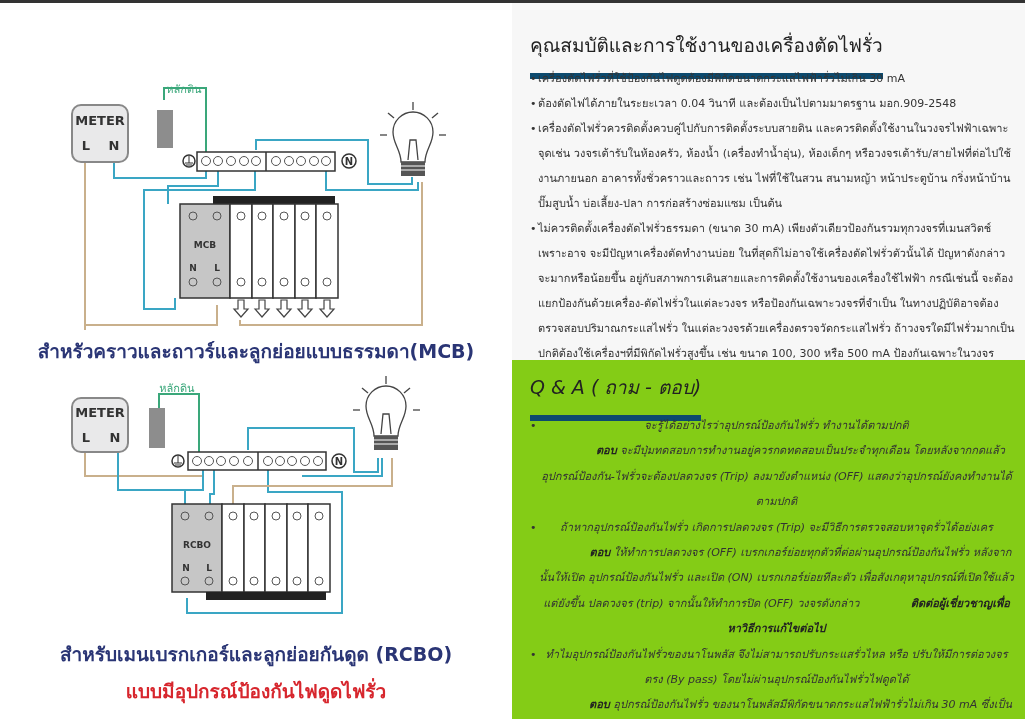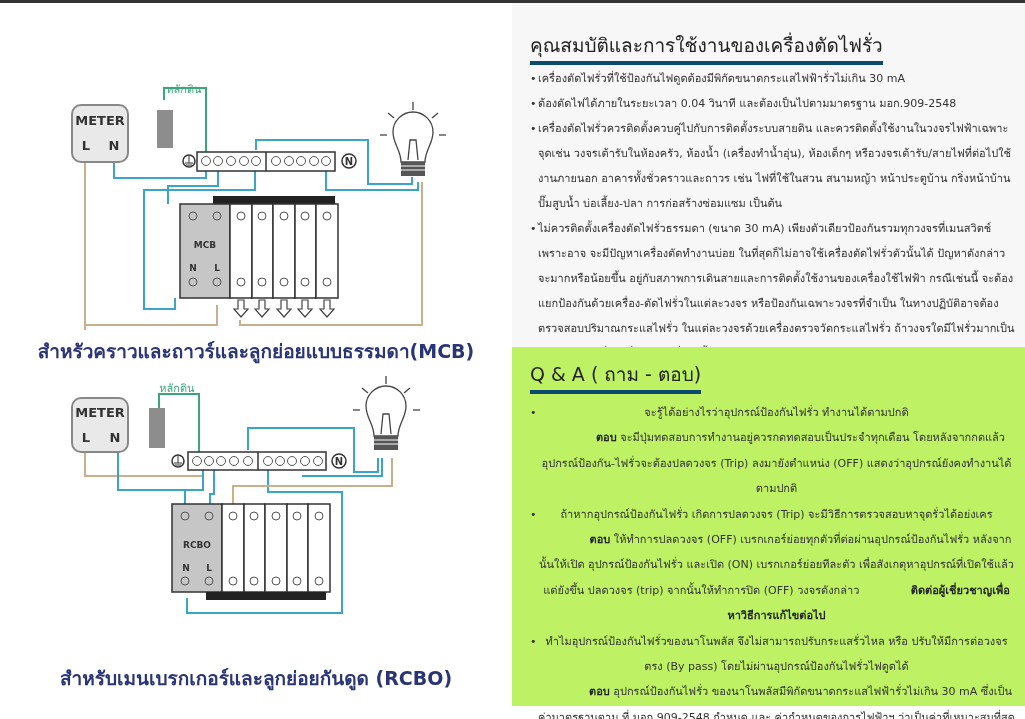--- a/index.html
+++ b/index.html
@@ -8,28 +8,28 @@
   .topbar { position: absolute; left: 0; top: 0; width: 1025px; height: 3px; background: #333; }
 
   
   .left { position: absolute; left: 0; top: 3px; width: 512px; height: 716px; background: #fff; }
   .banner { position: absolute; left: 45px; top: 27px; width: 418px; height: 50px; background: #27348b; border-radius: 6px; color: #fff; font-weight: bold; font-size: 27px; line-height: 50px; text-align: center; box-shadow: 0 1px 2px rgba(0,0,0,.25); }
   .diagram { position: absolute; left: 60px; width: 400px; }
   .d1 { top: 77px; height: 250px; }
   .d2 { top: 367px; height: 250px; }
   .caption { position: absolute; left: 0; width: 512px; text-align: center; font-weight: bold; font-size: 19px; color: #2a3575; }
   .cap1 { top: 333px; }
-  .cap2 { top: 660px; }
+  .cap2 { top: 636px; }
   .cap3 { top: 673px; color: #d7262d; }
 
   
   .right { position: absolute; left: 512px; top: 3px; width: 513px; height: 716px; }
   .sec1 { position: absolute; left: 0; top: 0; width: 513px; height: 357px; background: #f7f7f7; }
-  .sec2 { position: absolute; left: 0; top: 344px; width: 513px; height: 359px; background: #bef264; }
-  .sec-title { position: absolute; left: 18px; font-size: 19px; color: #222; border-bottom: 4px solid #0c4a6e; padding-bottom: 4px; line-height: 24px; }
+  .sec2 { position: absolute; left: 0; top: 357px; width: 513px; height: 359px; background: #84cc16; font-style: italic; }
+  .sec-title { position: absolute; left: 18px; font-size: 19px; color: #222; border-bottom: 6px solid #0c4a6e; padding-bottom: 16px; line-height: 24px; }
   .t1 { top: 30px; }
   .t2 { top: 15px; }
   .list { position: absolute; left: 18px; width: 485px; list-style: none; font-size: 11px; color: #333; line-height: 25px; }
   .l1 { top: 63px; }
   .l2 { top: 53px; }
   .list li { position: relative; padding-left: 8px; }
   .list li::before { content: "\2022"; position: absolute; left: 0; top: 0; }
   .list li.ans { padding-left: 8px; }
   .list li.ans::before { content: ""; }
   .b { font-weight: bold; color: #222; margin-left: 48px; }
@@ -228,20 +228,21 @@
           <circle cx="259" cy="146" r="4"></circle>
         <circle cx="173" cy="211" r="4"></circle>
           <circle cx="194" cy="211" r="4"></circle>
           <circle cx="216" cy="211" r="4"></circle>
           <circle cx="237" cy="211" r="4"></circle>
           <circle cx="259" cy="211" r="4"></circle>
       </g>
     </g>
   </svg>
   <div class="caption cap2">สำหรับเมนเบรกเกอร์และลูกย่อยกันดูด (RCBO)</div>
+  <div class="caption cap3">แบบมีอุปกรณ์ป้องกันไฟดูดไฟรั่ว</div>
 </div>
 
 <div class="right">
   <div class="sec1">
     <div class="sec-title t1">คุณสมบัติและการใช้งานของเครื่องตัดไฟรั่ว</div>
     <ul class="list l1">
       <li>เครื่องตัดไฟรั่วที่ใช้ป้องกันไฟดูดต้องมีพิกัดขนาดกระแสไฟฟ้ารั่วไม่เกิน 30 mA</li>
       <li>ต้องตัดไฟได้ภายในระยะเวลา 0.04 วินาที และต้องเป็นไปตามมาตรฐาน มอก.909-2548</li>
       <li>เครื่องตัดไฟรั่วควรติดตั้งควบคู่ไปกับการติดตั้งระบบสายดิน และควรติดตั้งใช้งานในวงจรไฟฟ้าเฉพาะจุดเช่น วงจรเต้ารับในห้องครัว, ห้องน้ำ (เครื่องทำน้ำอุ่น), ห้องเด็กๆ หรือวงจรเต้ารับ/สายไฟที่ต่อไปใช้งานภายนอก อาคารทั้งชั่วคราวและถาวร เช่น ไฟที่ใช้ในสวน สนามหญ้า หน้าประตูบ้าน กริ่งหน้าบ้านปั๊มสูบน้ำ บ่อเลี้ยง-ปลา การก่อสร้างซ่อมแซม เป็นต้น</li>
       <li>ไม่ควรติดตั้งเครื่องตัดไฟรั่วธรรมดา (ขนาด 30 mA) เพียงตัวเดียวป้องกันรวมทุกวงจรที่เมนสวิตช์ เพราะอาจ จะมีปัญหาเครื่องตัดทำงานบ่อย ในที่สุดก็ไม่อาจใช้เครื่องตัดไฟรั่วตัวนั้นได้ ปัญหาดังกล่าวจะมากหรือน้อยขึ้น อยู่กับสภาพการเดินสายและการติดตั้งใช้งานของเครื่องใช้ไฟฟ้า กรณีเช่นนี้ จะต้องแยกป้องกันด้วยเครื่อง-ตัดไฟรั่วในแต่ละวงจร หรือป้องกันเฉพาะวงจรที่จำเป็น ในทางปฏิบัติอาจต้องตรวจสอบปริมาณกระแสไฟรั่ว ในแต่ละวงจรด้วยเครื่องตรวจวัดกระแสไฟรั่ว ถ้าวงจรใดมีไฟรั่วมากเป็นปกติต้องใช้เครื่องฯที่มีพิกัดไฟรั่วสูงขึ้น เช่น ขนาด 100, 300 หรือ 500 mA ป้องกันเฉพาะในวงจรนั้นๆ</li>

